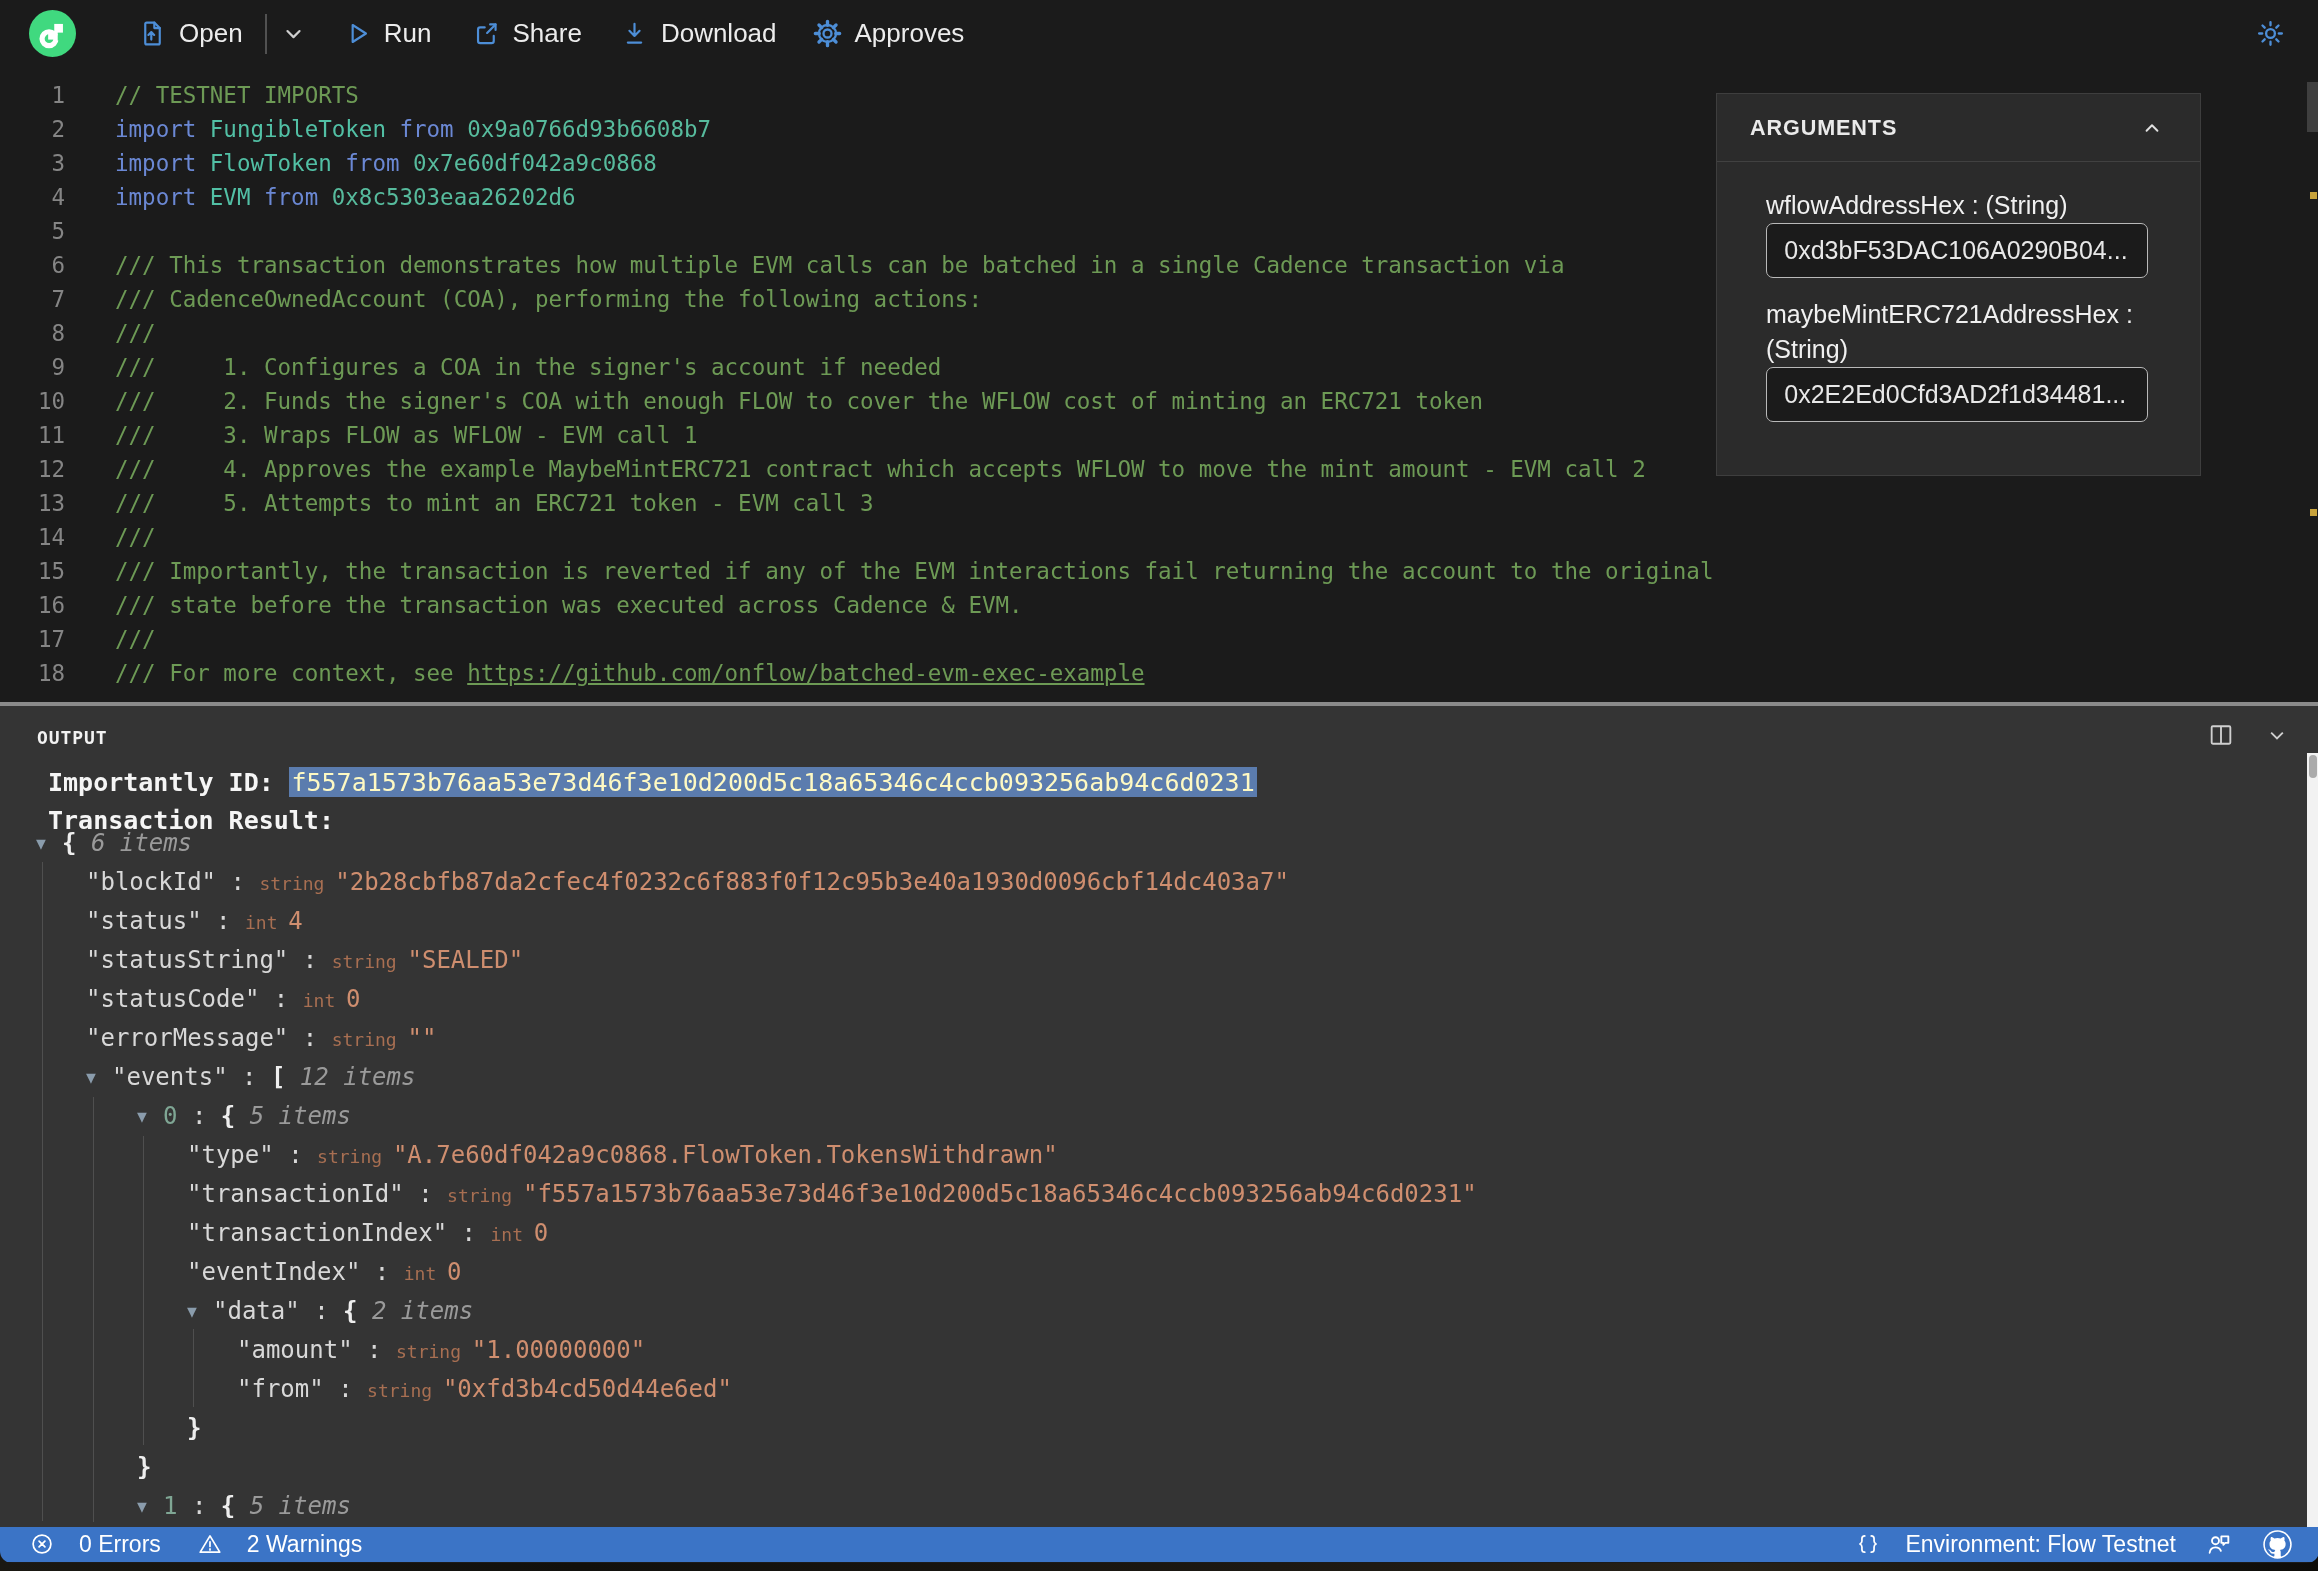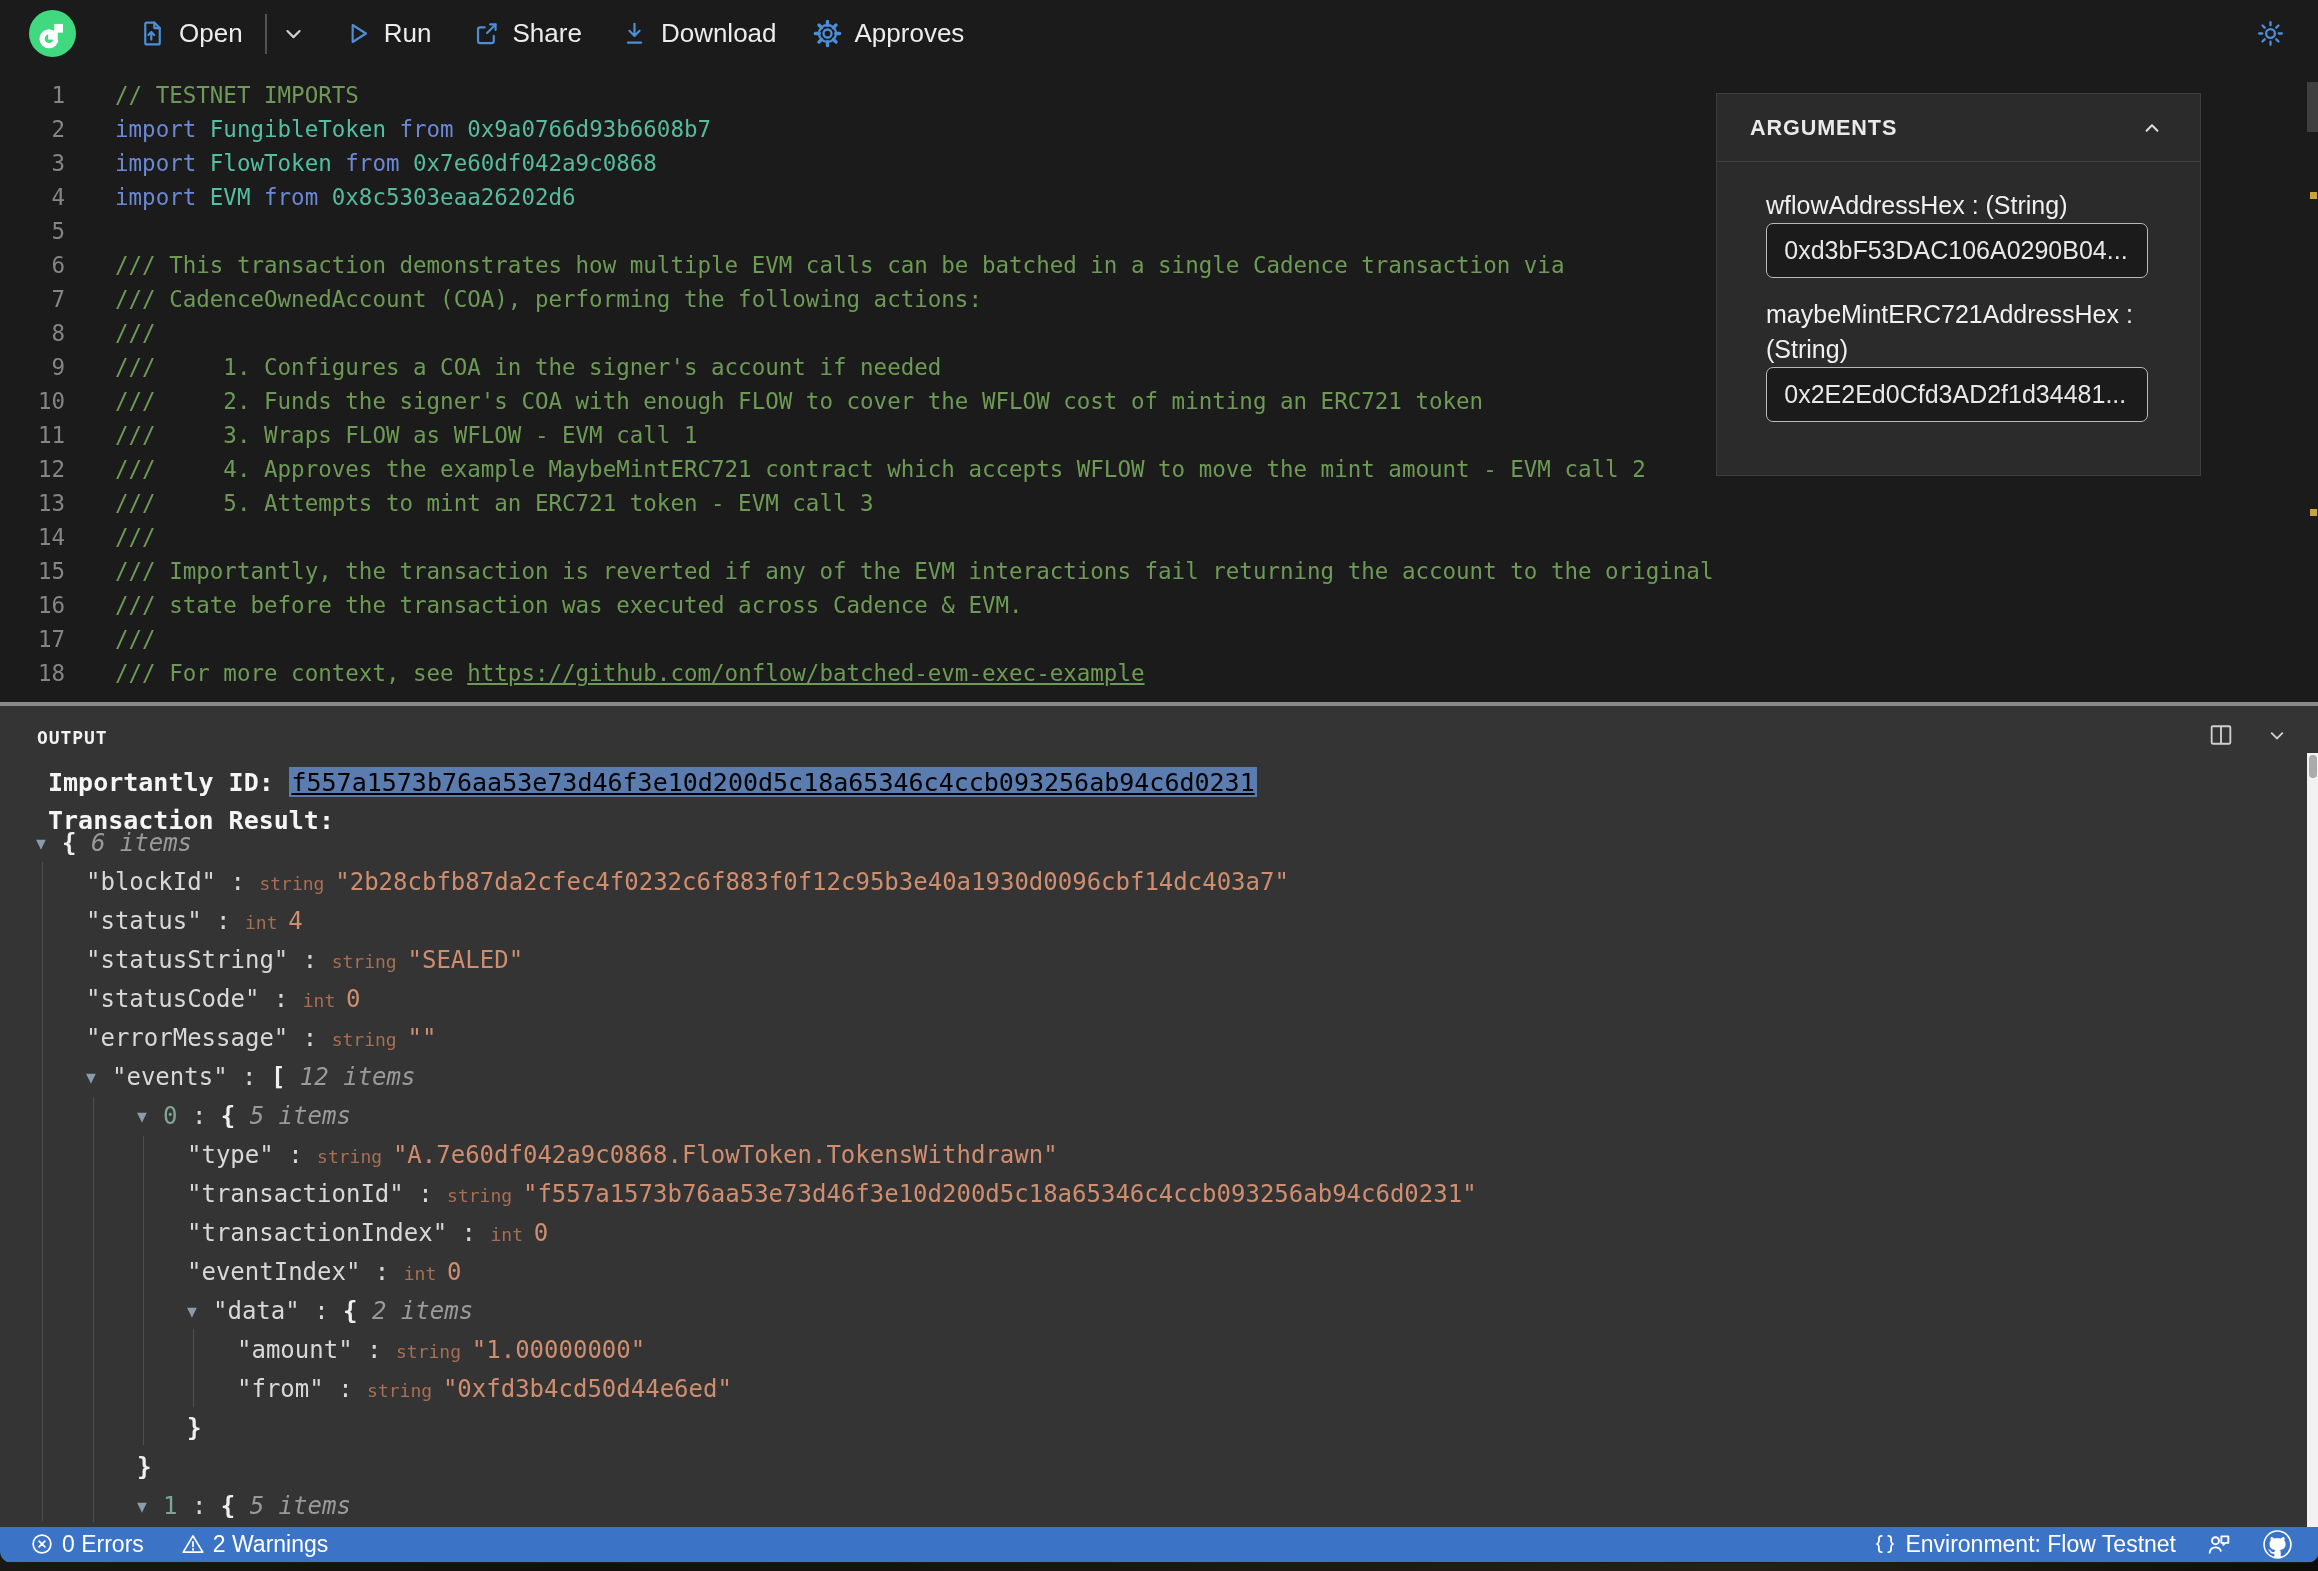--- a/index.html
+++ b/index.html
@@ -51,21 +51,21 @@
 
   
   .output { position:relative; height:821px; flex:0 0 821px; background:#343434; overflow:hidden; font-family:"DejaVu Sans Mono", monospace; }
   .out-title { position:absolute; left:37px; top:21px; color:#f2f2f2; font-size:18px; font-weight:bold; letter-spacing:0.9px; }
   .out-icons { position:absolute; right:28px; top:15.6px; display:flex; gap:28px; align-items:center; }
   .out-icons svg { stroke:#cfcfcf; fill:none; stroke-width:1.6; }
   .txn-line { position:absolute; left:48px; white-space:pre; font-size:25px; color:#f5f5f5; }
   .txn-id-line { top:62px; }
   .txn-res-line { top:100px; }
   .txn-label { font-weight:bold; }
-  .txn-selected { background:#5b7cae; color:#000000; padding:0.9px 2.6px;text-decoration:underline; }
+  .txn-selected { background:#5b7cae; color:#fef9c3; padding:0.9px 2.6px; }
   .tree { position:absolute; left:0; top:118px; width:2282px; }
   .tree-row { position:relative; height:39px; line-height:39px; font-size:24px; white-space:pre; }
   .exp { position:absolute; color:#8a9cac; font-size:16.4px; top:0.9px; }
   .seg-key { color:#d8d8d8; }
   .seg-pun { color:#d8d8d8; }
   .seg-brace { color:#eeeeee; font-weight:bold; }
   .seg-items { color:#9a9a9a; font-style:italic; }
   .seg-typ { color:#a86f52; font-size:18px; }
   .seg-str { color:#cf8e6f; }
   .seg-num { color:#cf8e6f; }
@@ -73,21 +73,21 @@
   .guide { position:absolute; width:0.9px; background:#4f4f4f; }
   .g1 { left:42px; top:156px; height:659px; }
   .g2 { left:93px; top:391px; height:425px; }
   .g3 { left:143px; top:430px; height:309px; }
   .g4 { left:193px; top:623px; height:78px; }
   .out-scroll { position:absolute; right:0; top:47px; width:12px; height:775px; background:#f2f2f2; }
   .out-thumb { position:absolute; top:2.6px; left:1.7px; width:8.6px; height:22.5px; background:#ababab; border-radius:5.2px; }
 
   
   .statusbar { height:35px; flex:0 0 35px; background:#3b74c6; display:flex; align-items:center; color:#ffffff; font-size:23px; padding:0 26px 0 29px; }
-  .sb-item { display:flex; align-items:center; gap:7px; margin-right:36px; }
+  .sb-item { display:flex; align-items:center; gap:24px; margin-right:36px; }
   .sb-right { margin-left:auto; display:flex; align-items:center; gap:29px; }
   .sb-item svg, .sb-right svg { display:block; }
   .sb-ic { stroke:#ffffff; fill:none; stroke-width:1.6; stroke-linecap:round; stroke-linejoin:round; }
 </style>
 </head>
 <body>
 
 <div class="window">
 
   <div class="toolbar">

